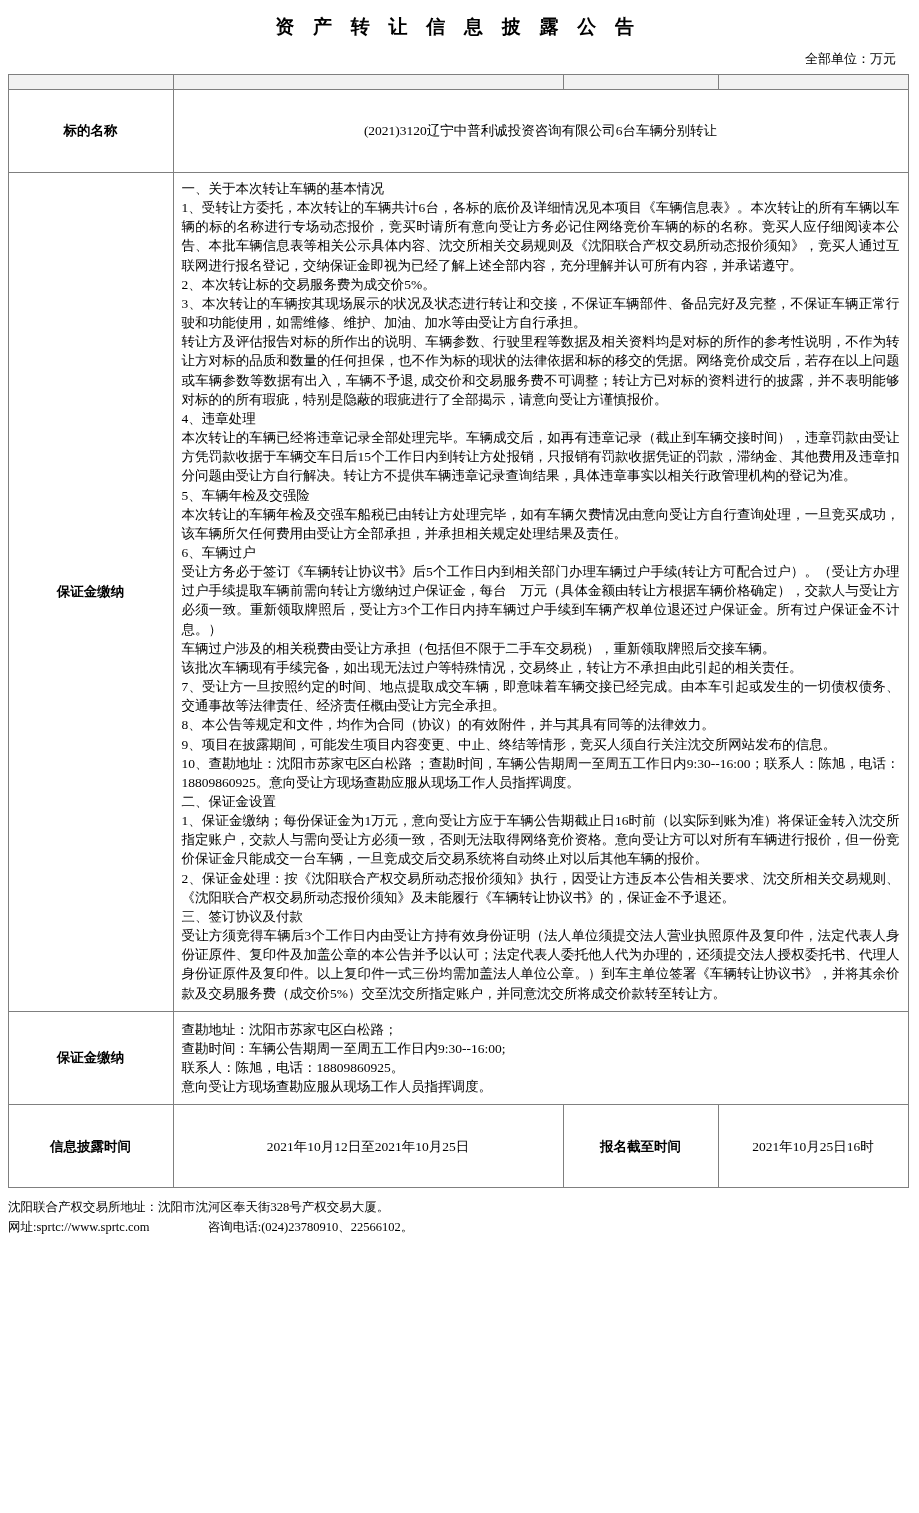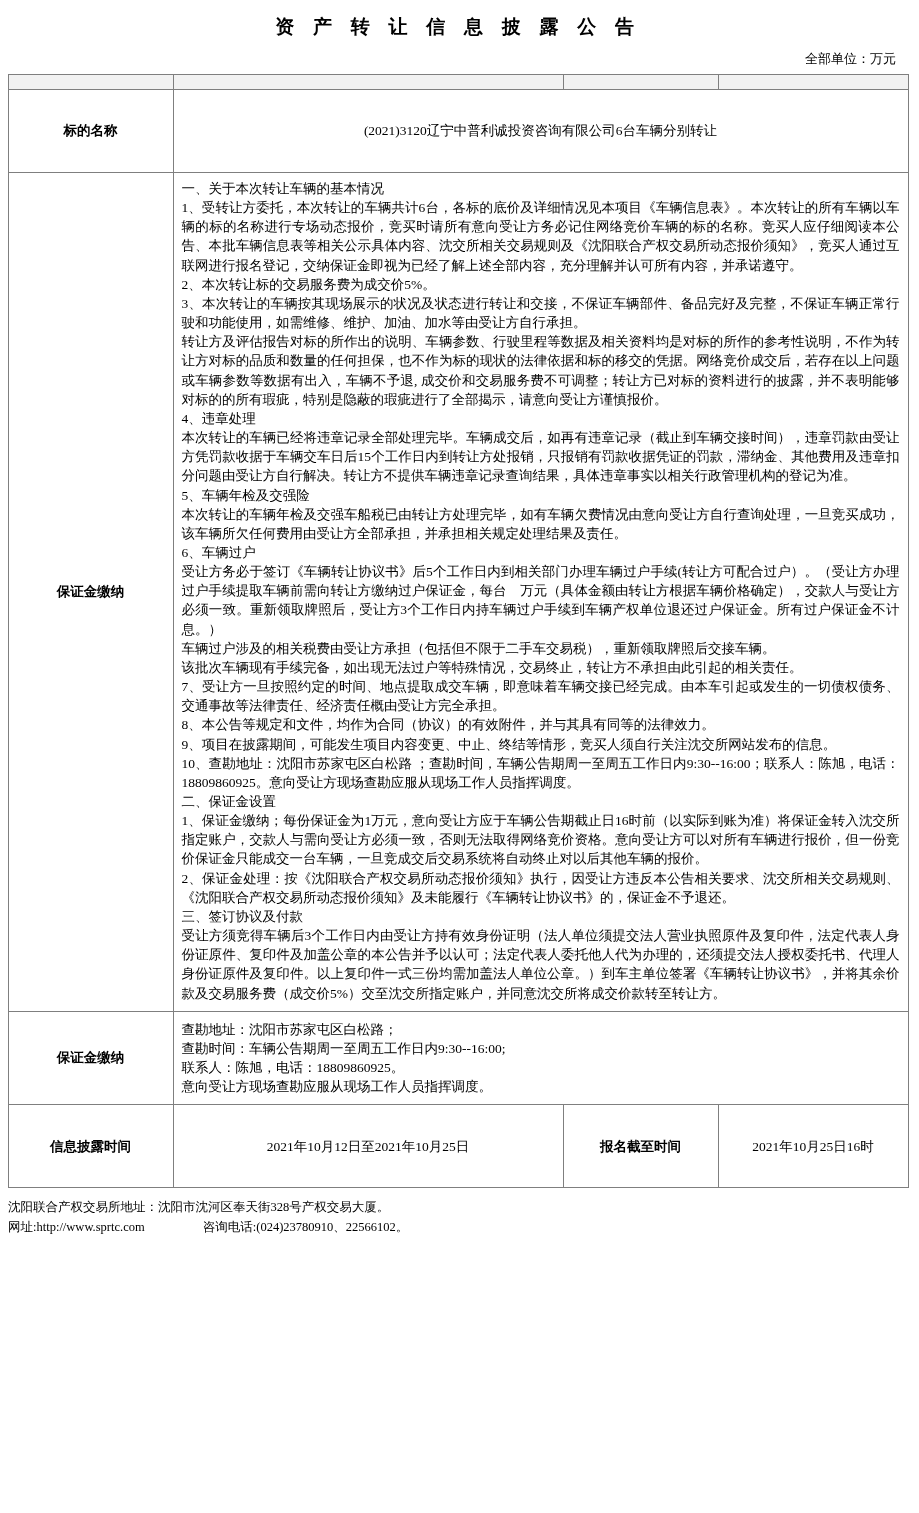--- a/index.html
+++ b/index.html
@@ -179,18 +179,18 @@
         <td class="val-center">2021年10月12日至2021年10月25日</td>
         <td class="lbl-mid">报名截至时间</td>
         <td class="val-center">2021年10月25日16时</td>
       </tr>
     </tbody>
   </table>
 
   <div class="footer">
     <p class="row2">沈阳联合产权交易所地址：沈阳市沈河区奉天街328号产权交易大厦。</p>
     <p class="row3">
-      <span class="web">网址:http://www.sprtc.com</span>
+      <span class="web">网址:sprtc://www.sprtc.com</span>
       <span class="tel">咨询电话:(024)23780910、22566102。</span>
     </p>
   </div>
 
 </div>
 
 </body></html>

